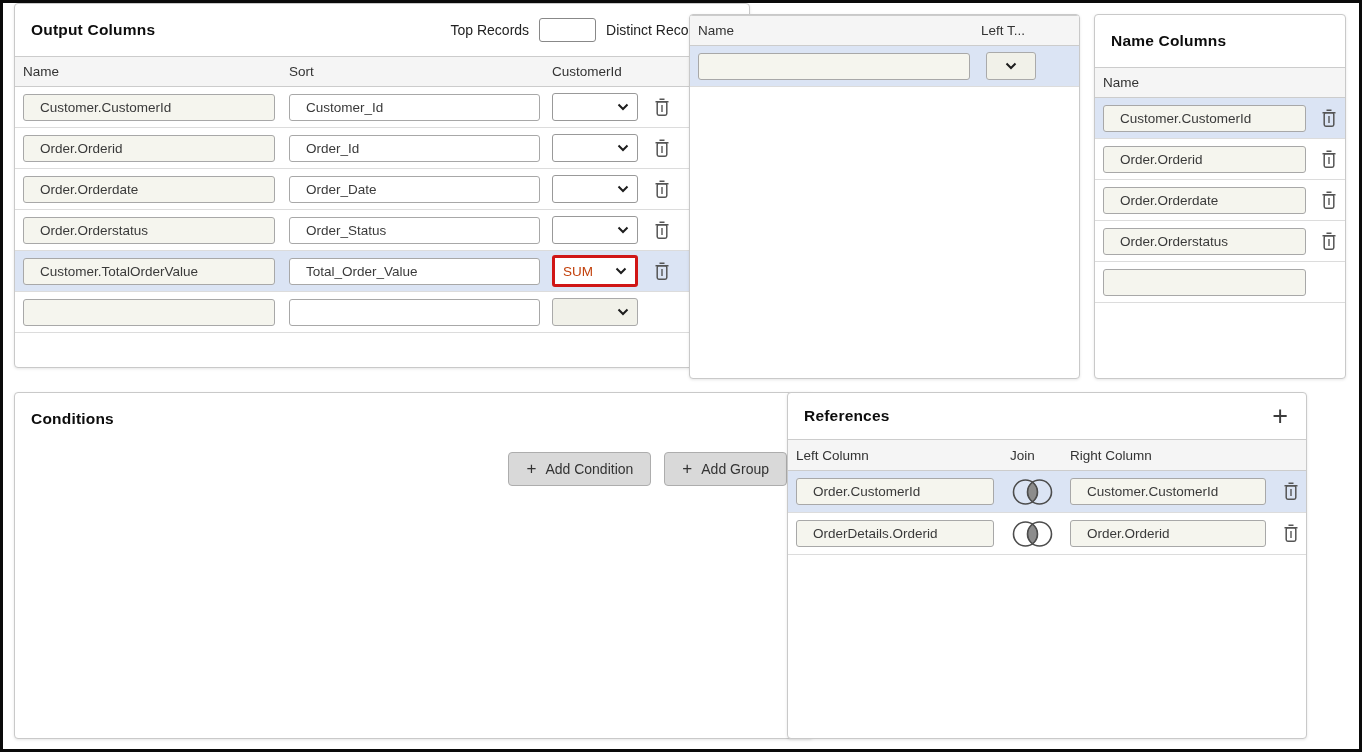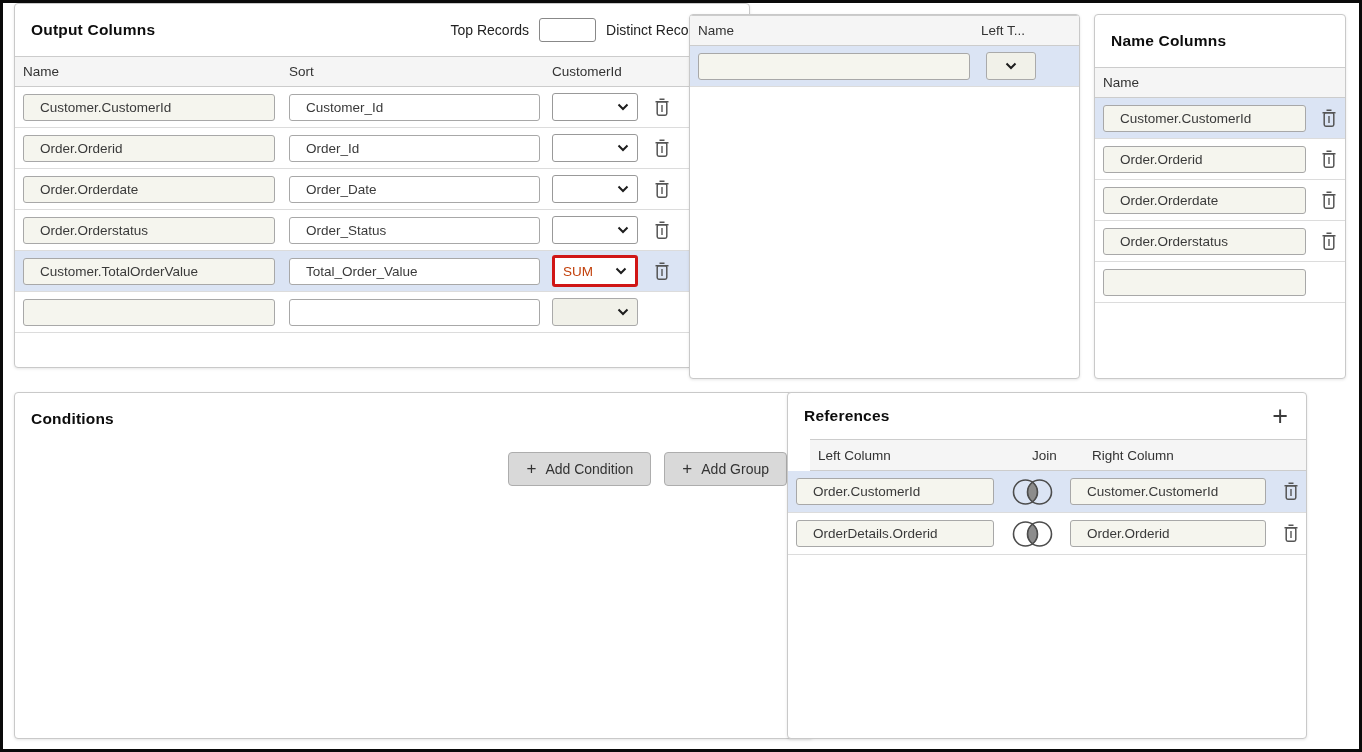--- a/index.html
+++ b/index.html
@@ -161,21 +161,21 @@
     display: inline-flex; align-items: center; gap: 9px;
     padding: 0 17px;
     background: #d9d9d9;
     border: 1px solid #adadad;
     border-radius: 4px;
     font-size: 14px; color: #333;
     cursor: pointer;
   }
   .gray-btn .plus { font-size: 17px; font-weight: 500; color: #333; }
   .ref-titlebar { height: 46px; }
-  .ref-header { height: 32px; margin-left: 22px; }
+  .ref-header { height: 32px; }
 </style>
 </head>
 <body>
 
 <div class="canvas">
 
   <div class="panel" id="panel-output">
     <div class="panel-titlebar">
       <div class="panel-title">Output Columns</div>
       <div class="titlebar-right">

